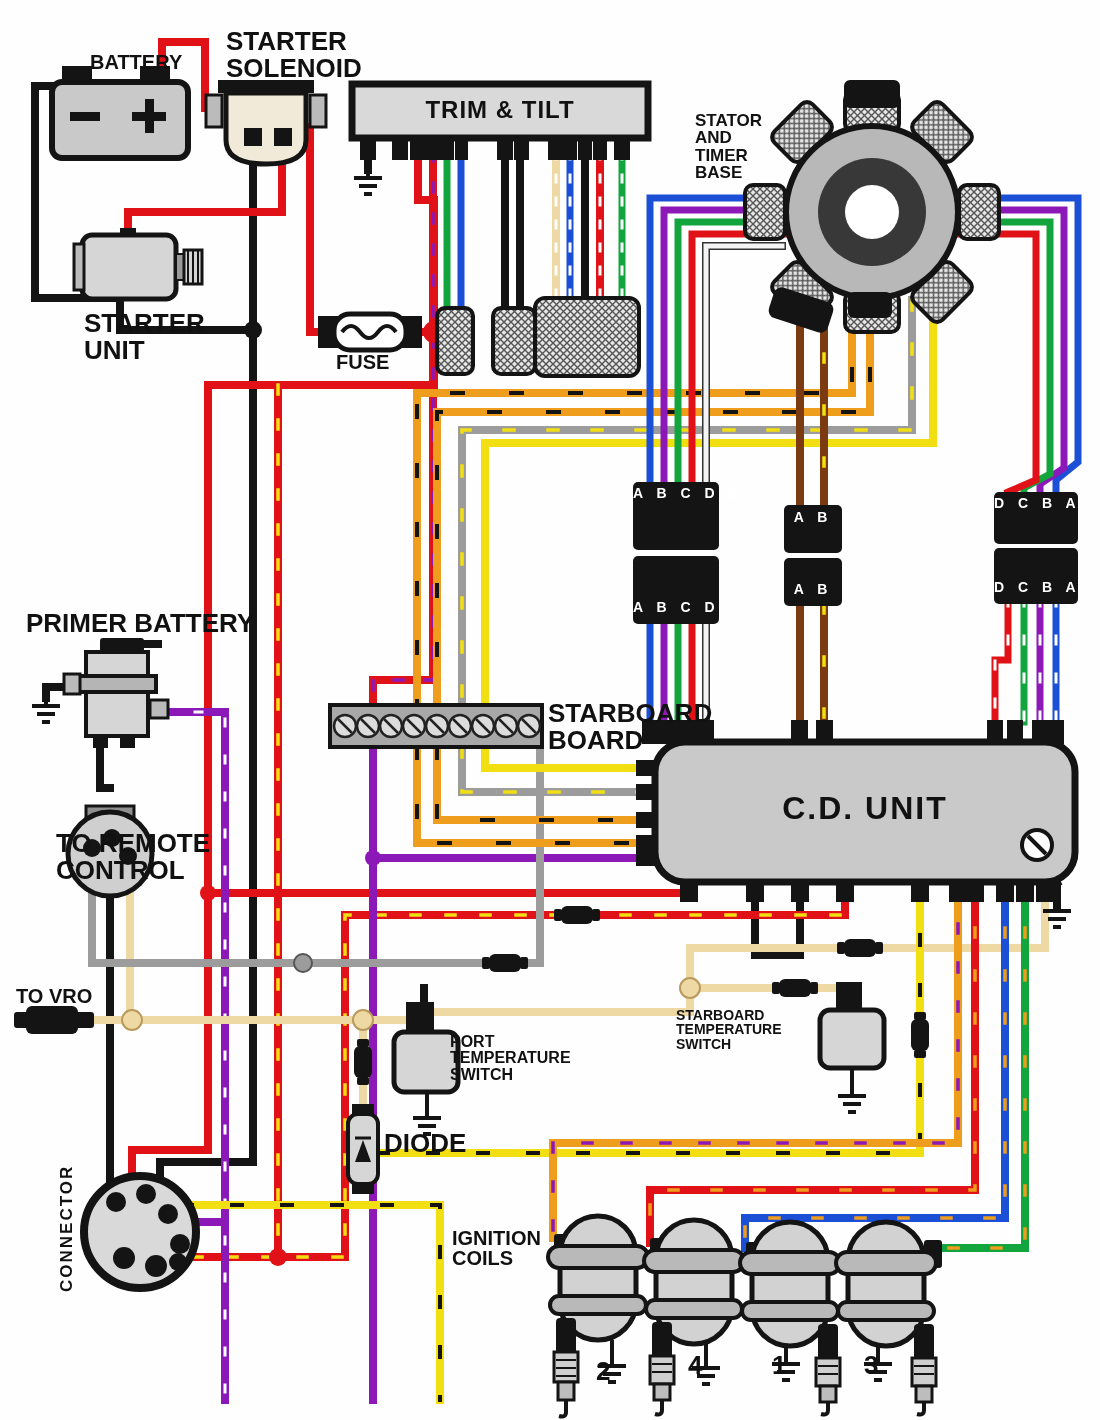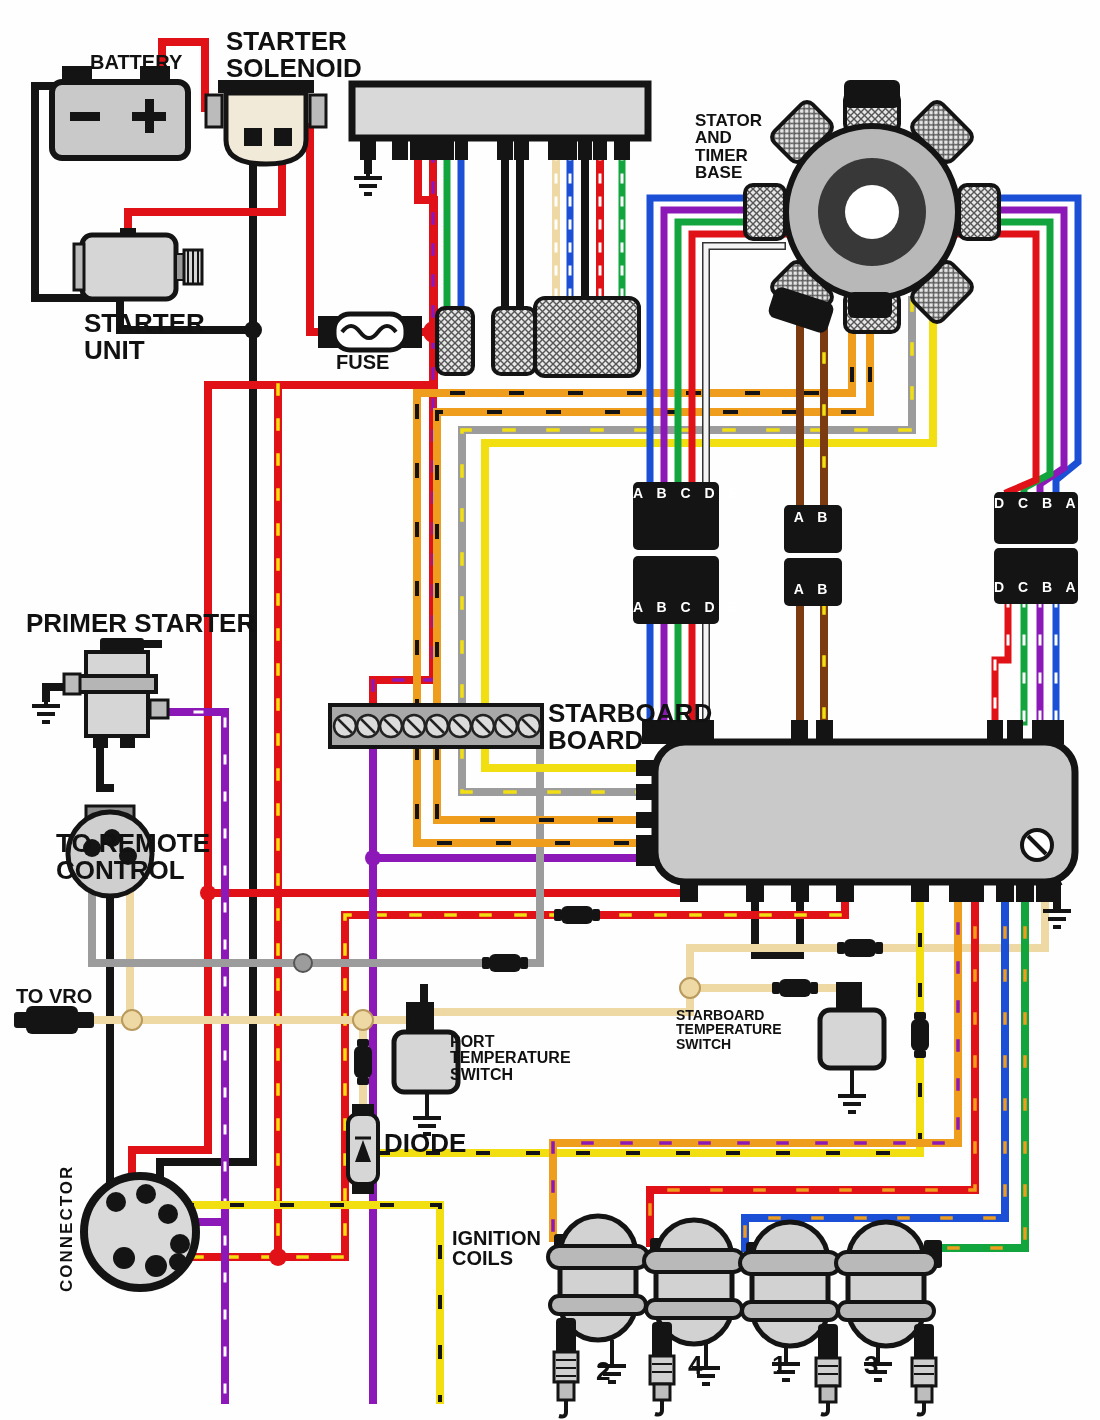--- a/index.html
+++ b/index.html
@@ -438,53 +438,55 @@
 </svg>
 
 
 <div class="lbl big" style="left:62px;top:52px;margin-left:28px;">BATTERY</div>
 
 <div class="lbl med" style="left:226px;top:28px;">
   <div>STARTER</div>
   <div>SOLENOID</div>
 </div>
 
+<div class="lbl tt" style="left:352px;top:98px;width:296px;text-align:center;">TRIM &amp; TILT</div>
 
 <div class="lbl med" style="left:695px;top:112px;font-size:17px;">
   <div>STATOR</div>
   <div>AND</div>
   <div>TIMER</div>
   <div>BASE</div>
 </div>
 
 <div class="lbl med" style="left:84px;top:310px;">
   <div>STARTER</div>
   <div>UNIT</div>
 </div>
 
 <div class="lbl big" style="left:336px;top:352px;">FUSE</div>
 
-<div class="lbl med" style="left:26px;top:610px;">PRIMER STARTER</div>
+<div class="lbl med" style="left:26px;top:610px;">PRIMER BATTERY</div>
 
 <div class="lbl med" style="left:56px;top:782px;margin-top:48px;">
   <div>TO REMOTE</div>
   <div>CONTROL</div>
 </div>
 
 <div class="lbl big" style="left:16px;top:986px;">TO VRO</div>
 
 <div class="lbl" style="left:58px;top:1292px;font-size:17px;letter-spacing:2px;">
   <span class="vert" style="display:inline-block;">CONNECTOR</span>
 </div>
 
 <div class="lbl med" style="left:548px;top:700px;">
   <div>STARBOARD</div>
   <div>BOARD</div>
 </div>
 
+<div class="lbl cd" style="left:655px;top:792px;width:420px;text-align:center;">C.D. UNIT</div>
 
 <div class="lbl" style="left:450px;top:1034px;font-size:16px;">
   <div>PORT</div>
   <div>TEMPERATURE</div>
   <div>SWITCH</div>
 </div>
 
 <div class="lbl" style="left:676px;top:1008px;font-size:14px;">
   <div>STARBOARD</div>
   <div>TEMPERATURE</div>

